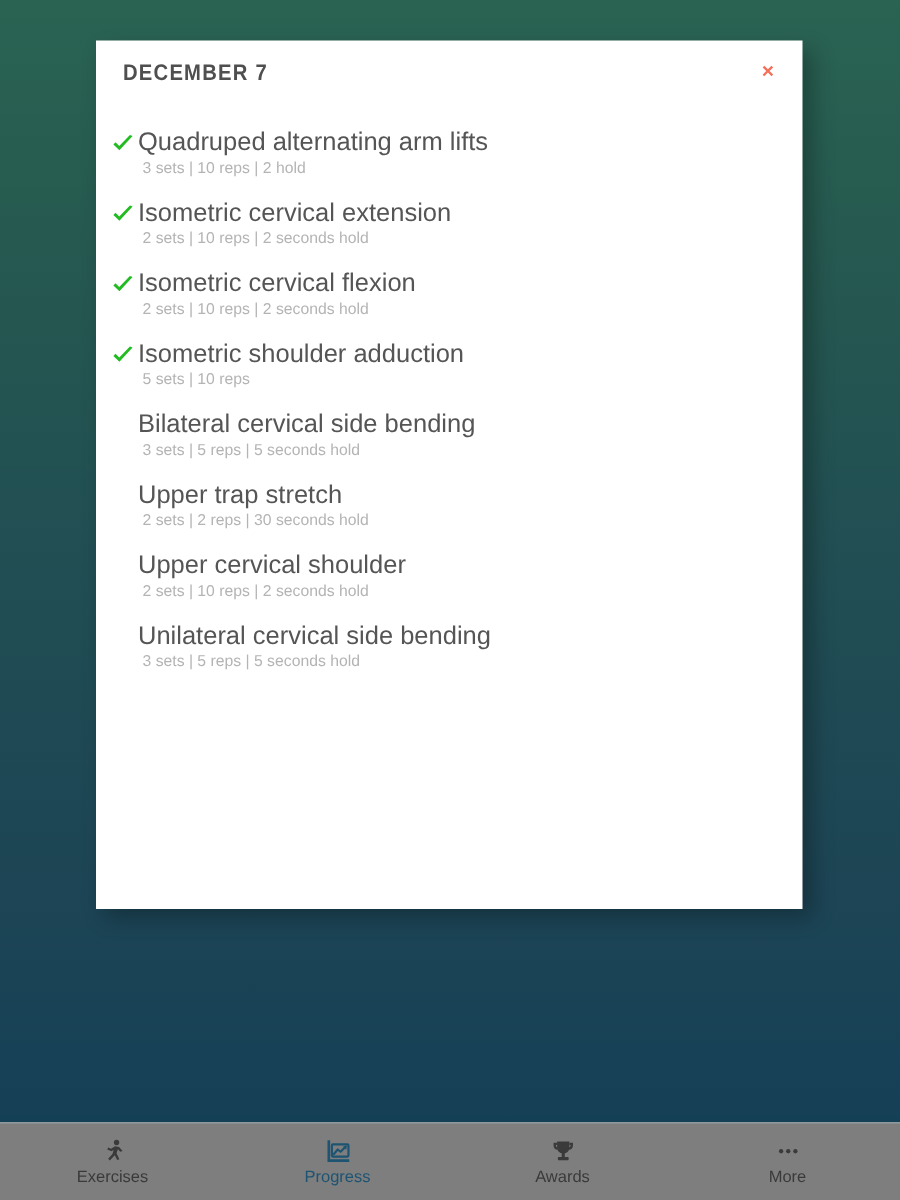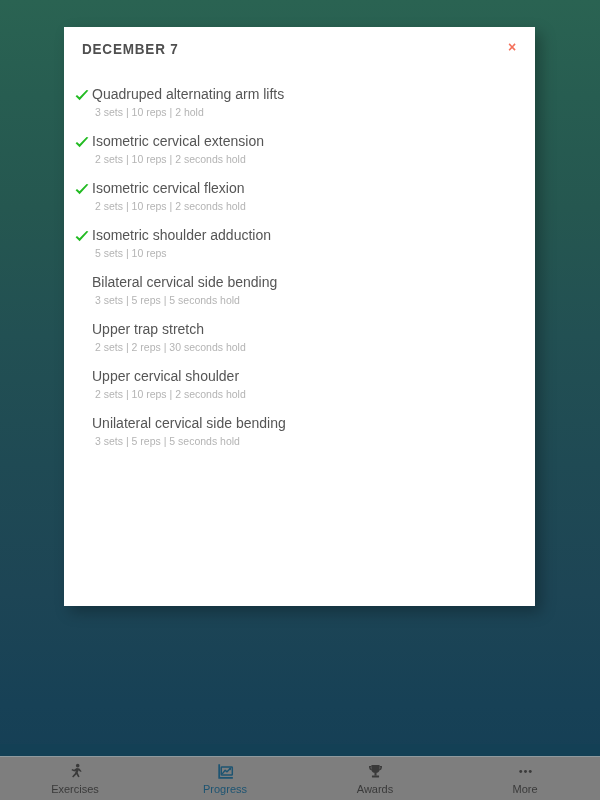--- a/index.html
+++ b/index.html
@@ -88,21 +88,21 @@
     left: 10px;
     top: 2px;
     width: 16px;
     height: 16px;
     color: #22bb22;
     line-height: 16px;
   }
   .check-icon svg { display: block; }
 
   .exercise-name {
-    font-size: 14px;
+    font-size: 17px;
     color: #555555;
     line-height: 17px;
     white-space: nowrap;
   }
 
   .exercise-detail {
     margin-top: 2px;
     margin-left: 3px;
     font-size: 10.5px;
     color: #b4b4b4;
@@ -118,21 +118,21 @@
     width: 600px;
     height: 12px;
     background: #134055;
   }
 
   #tabbar {
     position: absolute;
     left: 0;
     bottom: 0;
     width: 600px;
-    height: 44px;
+    height: 52px;
     background: #7e7e7e;
     border-top: 1px solid #8f9a9e;
     display: flex;
   }
 
   .tab-item {
     flex: 1 1 0;
     display: flex;
     flex-direction: column;
     align-items: center;

